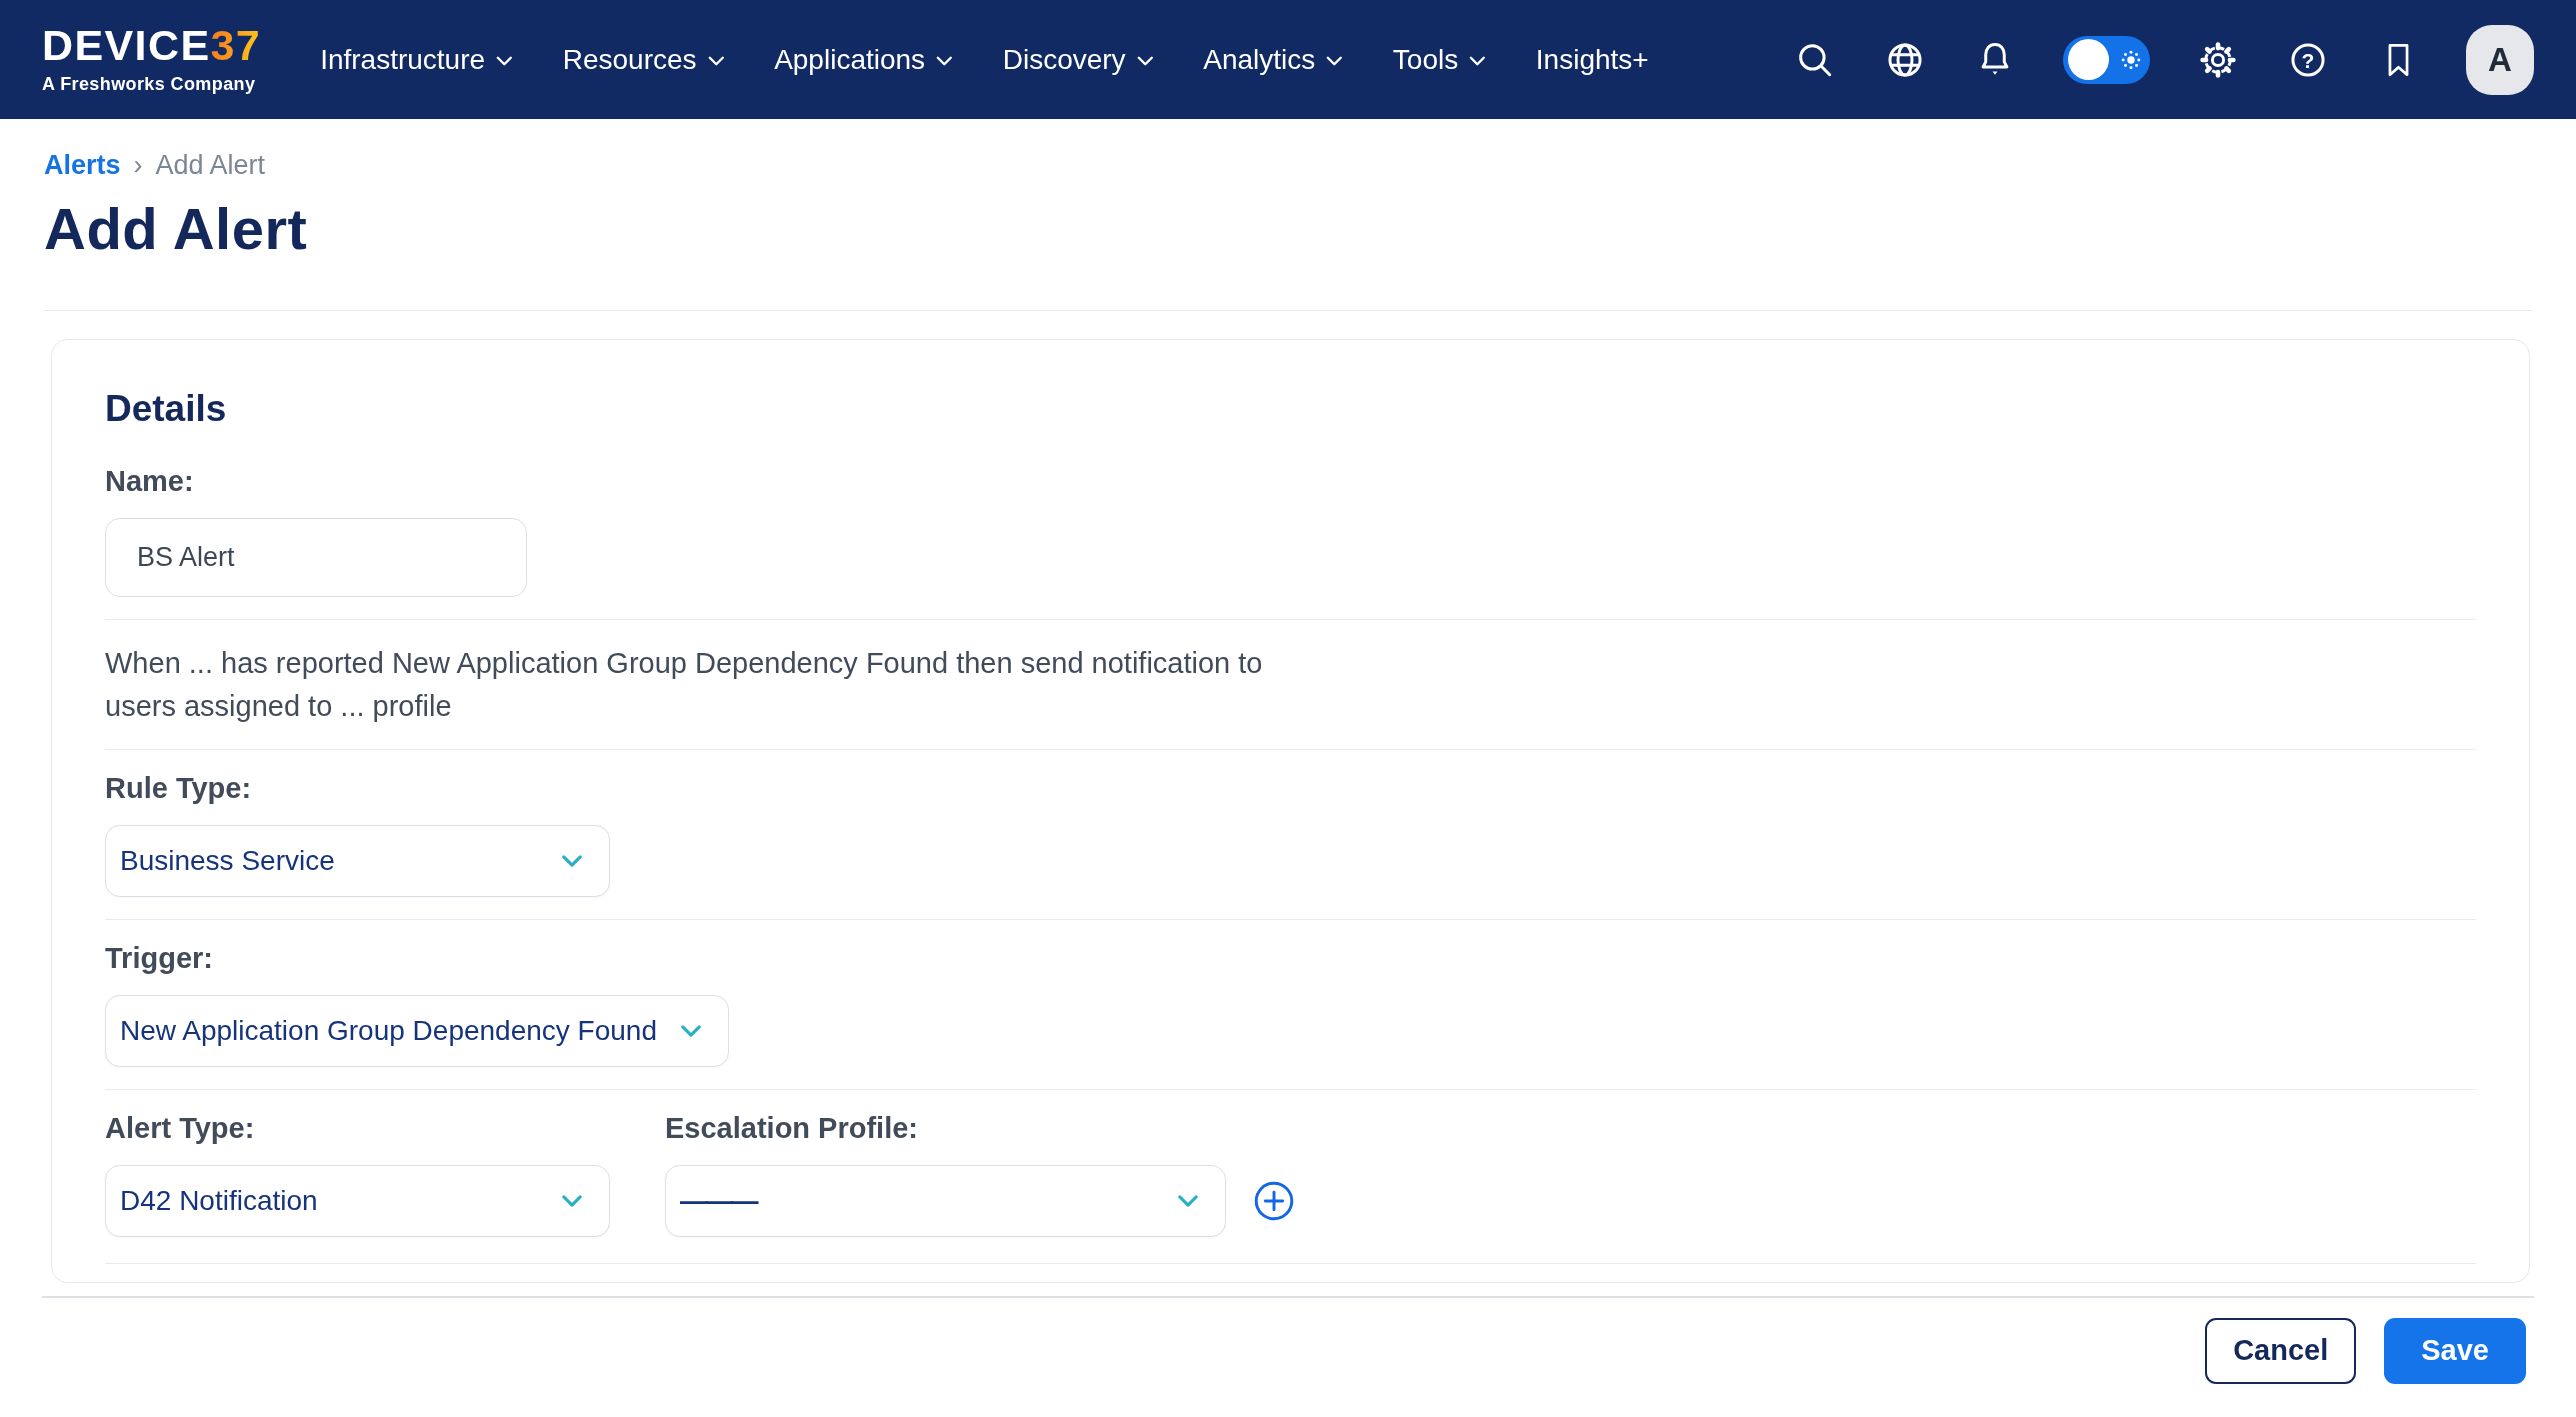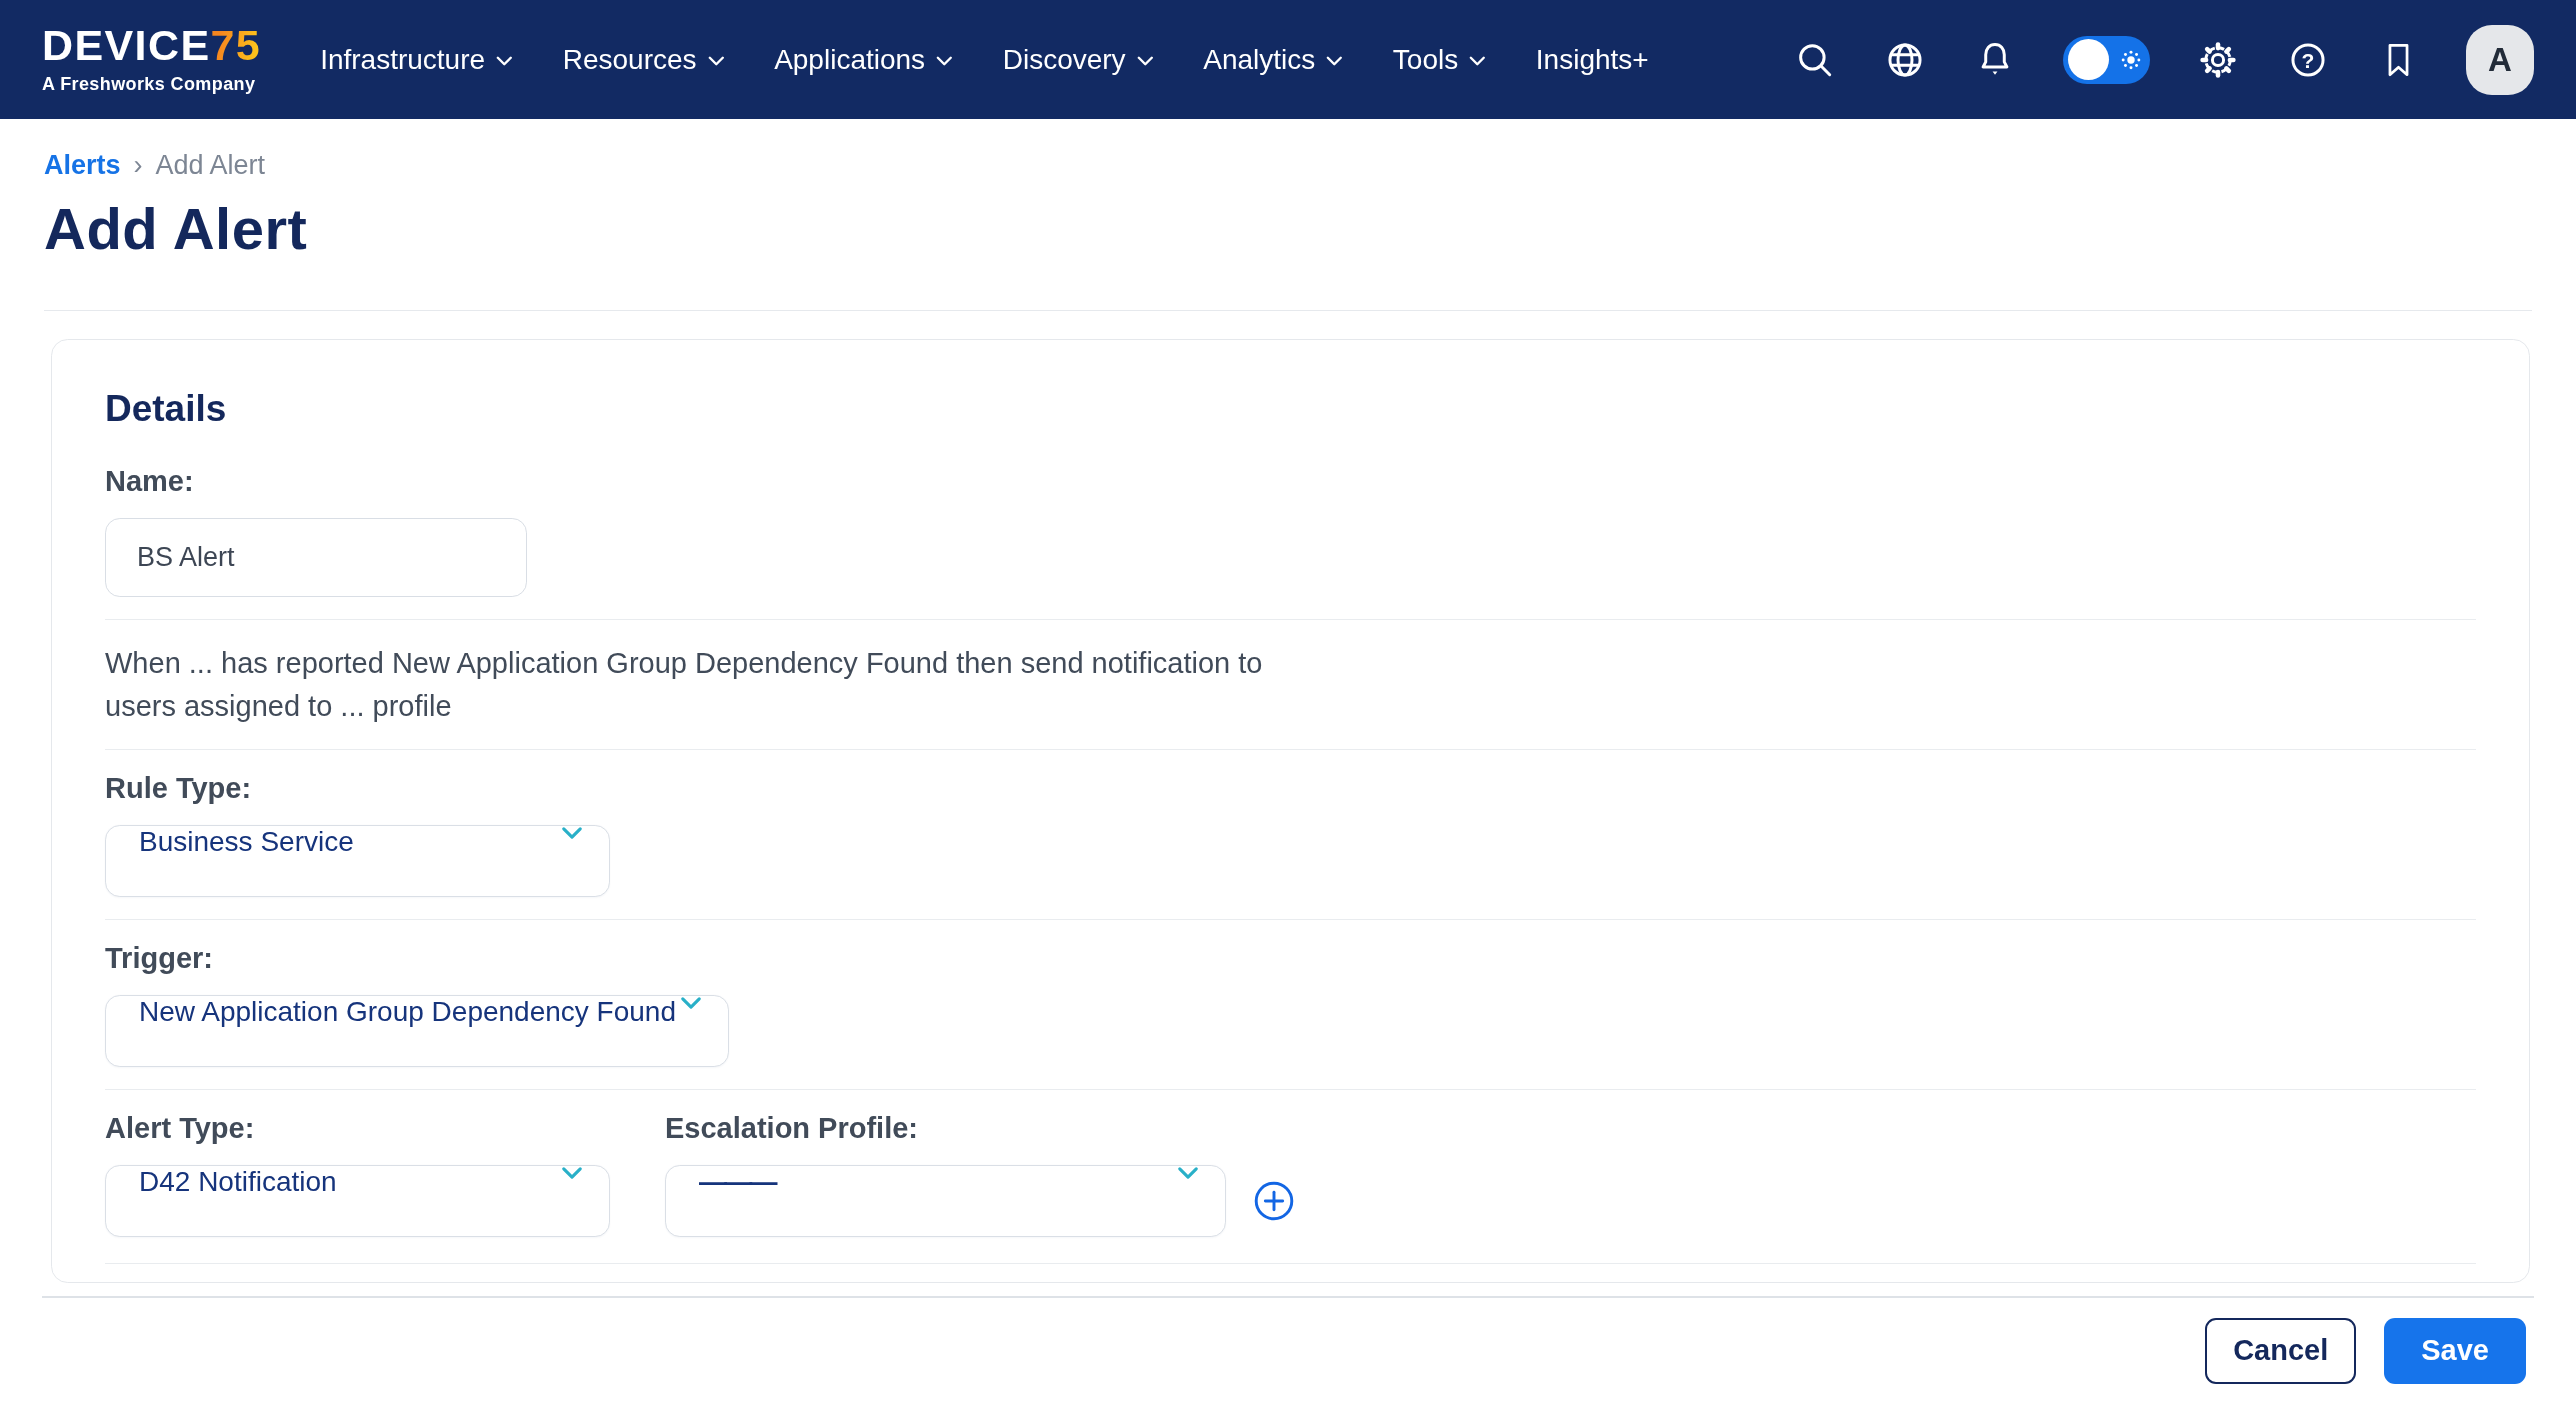--- a/index.html
+++ b/index.html
@@ -50,22 +50,22 @@
   .field-label { font-size:29px; font-weight:700; color:#414b59;
                  margin-bottom:20px; }
   .text-input { width:422px; height:79px; border:1.8px solid #d9dee5;
                 border-radius:14.8px; padding:0 31px; font-size:27px; color:#3d4654;
                 font-family:"Liberation Sans", sans-serif; outline:none;
                 background:#ffffff; display:block; }
   .section-hr { border:none; border-top:1.8px solid #e9ecef; margin:22px 0; }
   .description { font-size:29px; color:#414b59; line-height:1.45;
                  max-width:1217px; }
   .select-box { height:72px; border:1.8px solid #dadfe6; border-radius:14.8px;
-                display:flex; align-items:flex-start; justify-content:space-between;
-                padding:0 26px 0 33px; cursor:pointer; background:#ffffff;
+                display:flex; align-items:center; justify-content:space-between;
+                padding:0 26px 0 14px; cursor:pointer; background:#ffffff;
                 box-shadow:0 0.9px 1.8px rgba(20,40,92,0.04); }
   .select-value { font-size:28px; font-weight:500; color:#16347c;
                   white-space:nowrap; }
   .select-dash { font-weight:700; letter-spacing:-2.8px; }
   .w-rule { width:505px; }
   .w-trigger { width:624px; }
   .w-alert { width:505px; }
   .w-esc { width:561px; }
   .two-col { display:flex; gap:55px; align-items:flex-start; }
   .esc-row { display:flex; align-items:center; gap:26px; }
@@ -82,21 +82,21 @@
          display:flex; align-items:center; justify-content:center; }
   .btn-cancel { background:#ffffff; border:2.8px solid #14285c; color:#14285c;
                 padding:0 26px; }
   .btn-save { background:#1674eb; border:none; color:#ffffff; padding:4px 37px; }
 </style>
 </head>
 <body>
 
 <header class="navbar">
   <div class="logo">
-    <div class="logo-main"><span>DEVICE</span><span class="logo-accent">75</span></div>
+    <div class="logo-main"><span>DEVICE</span><span class="logo-accent">37</span></div>
     <div class="logo-sub">A Freshworks Company</div>
   </div>
 
   <nav class="nav-menu">
     <div class="nav-item">
       <span>Infrastructure</span>
       <svg width="16.6" height="12" viewBox="0 0 18 13" fill="none">
           <polyline points="2,3 9,10 16,3" stroke="#fff" stroke-width="2.6" stroke-linecap="round" stroke-linejoin="round"></polyline>
         </svg>
     </div>

